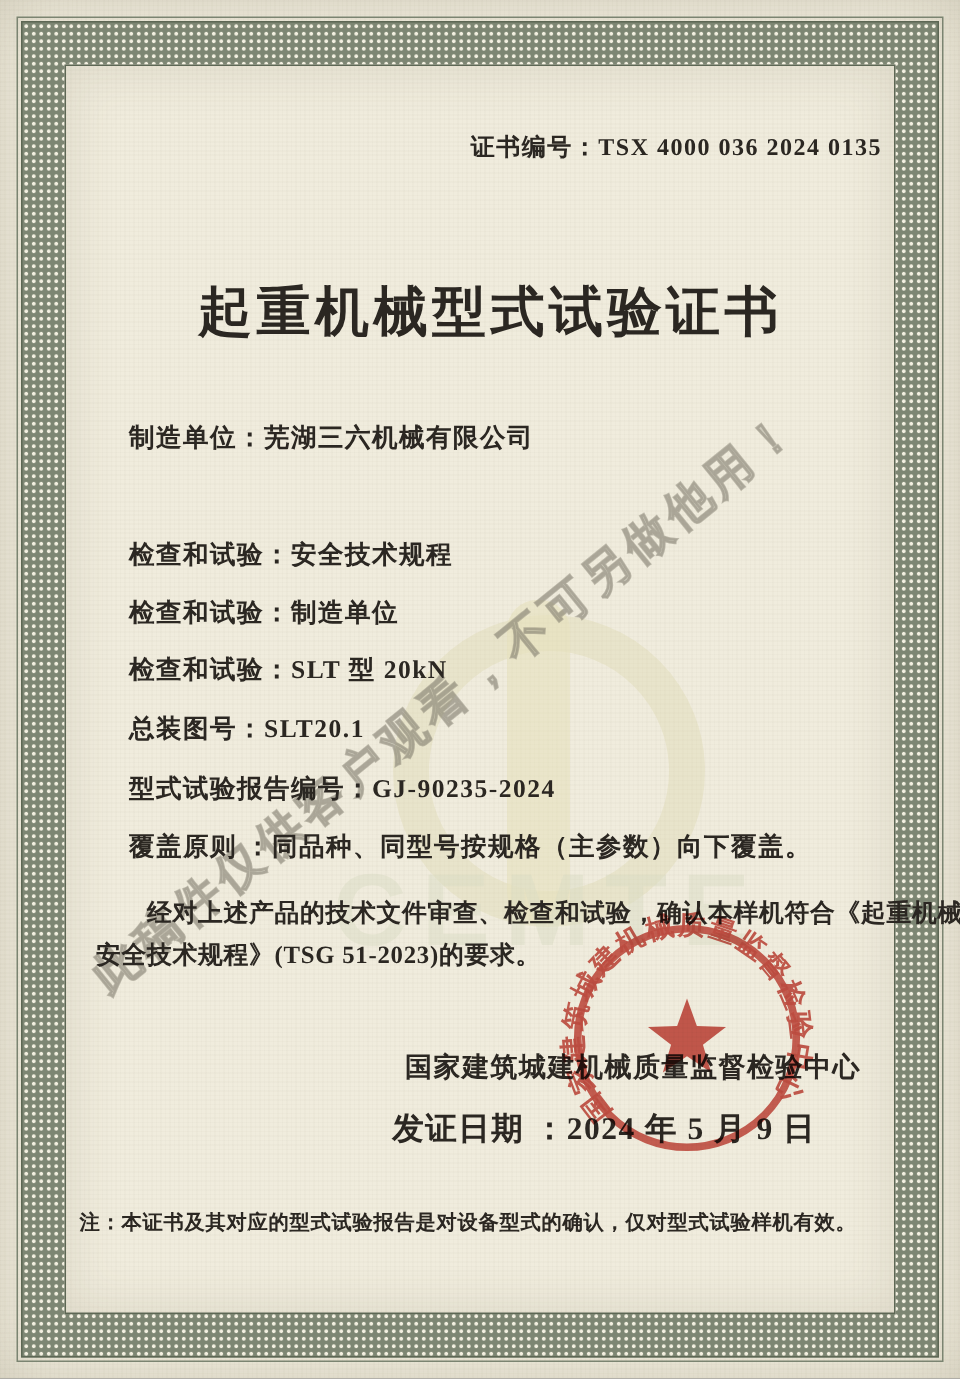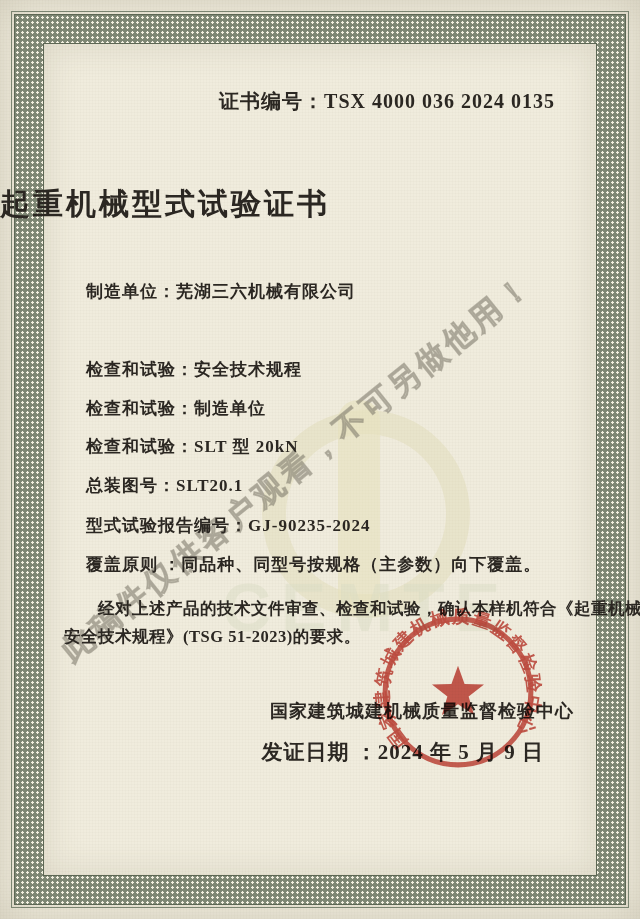--- a/index.html
+++ b/index.html
@@ -48,22 +48,22 @@
     position:absolute;left:66px;top:634px;line-height:42px;white-space:nowrap;
     transform:rotate(-39deg);transform-origin:0 50%;
     font-family:"Liberation Sans","DejaVu Sans",sans-serif;
     font-weight:bold;font-size:31px;letter-spacing:4px;
     color:rgba(134,128,115,0.30);
     -webkit-text-stroke:1px rgba(122,116,103,0.42);
     pointer-events:none;
   }
   
   .abs{position:absolute;white-space:nowrap;}
-  .cert-no{top:88px;right:85px;font-size:20px;font-weight:bold;letter-spacing:1px;}
-  .title{top:184px;left:0;width:522px;text-align:left;font-size:30px;font-weight:bold;letter-spacing:3px;}
+  .cert-no{top:88px;right:52px;font-size:16px;font-weight:bold;letter-spacing:1px;}
+  .title{top:184px;left:0;width:522px;text-align:right;font-size:36px;font-weight:bold;letter-spacing:3px;}
   .field{left:86px;font-size:17px;font-weight:bold;letter-spacing:1px;}
   .statement{font-size:16.5px;font-weight:bold;letter-spacing:.5px;}
   .issuer{top:699px;right:66px;font-size:18px;font-weight:bold;letter-spacing:1px;}
   .issue-date{top:738px;right:96px;font-size:21px;font-weight:bold;letter-spacing:1px;}
   .note{top:806px;left:53px;font-size:13.5px;font-weight:bold;letter-spacing:.5px;}
   
   .seal{position:absolute;left:372px;top:606px;width:172px;height:172px;
         mix-blend-mode:multiply;opacity:.88;pointer-events:none;}
 </style>
 </head>
@@ -94,20 +94,21 @@
   <div class="abs field" style="top:474px"><span>总装图号：</span><span>SLT20.1</span></div>
   <div class="abs field" style="top:514px"><span>型式试验报告编号：</span><span>GJ-90235-2024</span></div>
   <div class="abs field" style="top:553px"><span>覆盖原则 ：</span><span>同品种、同型号按规格（主参数）向下覆盖。</span></div>
 
   <div class="abs statement" style="top:598px;left:98px">经对上述产品的技术文件审查、检查和试验，确认本样机符合《起重机械</div>
   <div class="abs statement" style="top:626px;left:64px">安全技术规程》(TSG 51-2023)的要求。</div>
 
   <div class="abs issuer">国家建筑城建机械质量监督检验中心</div>
   <div class="abs issue-date"><span>发证日期 ：</span><span>2024 年 5 月 9 日</span></div>
 
+  <div class="abs note">注：本证书及其对应的型式试验报告是对设备型式的确认，仅对型式试验样机有效。</div>
 
   <svg class="seal" viewBox="0 0 170 170">
     <defs>
       <path id="sealArc" d="M 36,134 A 69,69 0 1 1 134,134" fill="none"></path>
     </defs>
     <circle cx="85" cy="85" r="72" fill="none" stroke="#c23a30" stroke-width="5" opacity="0.9"></circle>
     <polygon fill="#c0362c" opacity="0.92" points="85,59 91.5,77.1 110.7,77.7 95.5,89.4 100.9,107.8 85,97 69.1,107.8 74.5,89.4 59.3,77.7 78.5,77.1"></polygon>
     <text font-size="18" font-weight="bold" fill="#c23a30" opacity="0.92" font-family="&quot;Liberation Serif&quot;,&quot;DejaVu Serif&quot;,serif">
       <textPath href="#sealArc" startOffset="0" textLength="310" lengthAdjust="spacing">国家建筑城建机械质量监督检验中心</textPath>
     </text>

